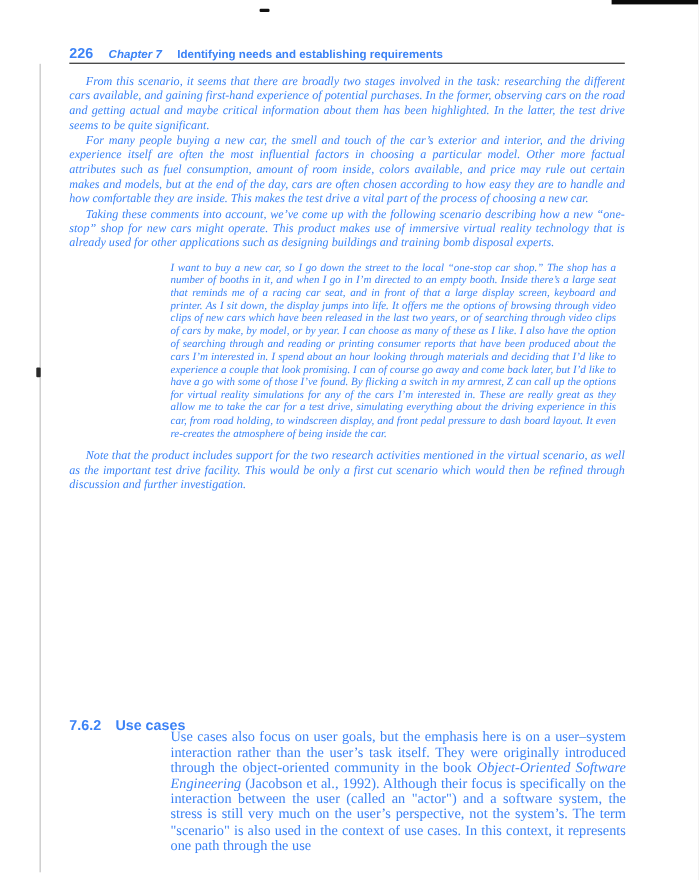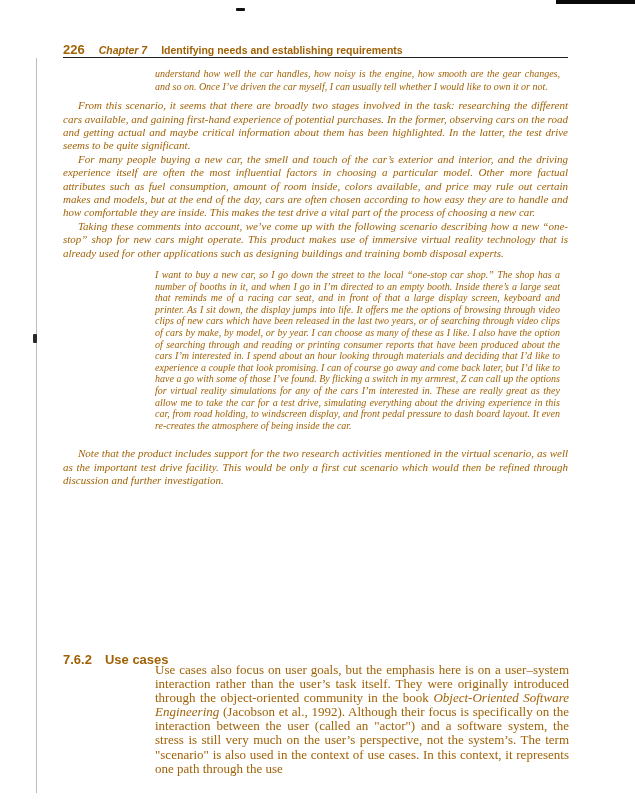--- a/index.html
+++ b/index.html
@@ -2,21 +2,21 @@
 <html><head>
 <meta charset="utf-8">
 <style>
   html, body { margin: 0; padding: 0; background: #e9e9e9; }
   .page {
     position: relative;
     width: 635px;
     height: 800px;
     background: #ffffff;
     overflow: hidden;
-    color: #a16207;
+    color: #3b82f6;
     font-family: "Liberation Serif", serif;
   }
 
   
   .mark-top-right {
     position: absolute; top: 0; left: 556px; width: 79px; height: 4px;
     background: #0a0a0a;
   }
   .mark-top-dash {
     position: absolute; top: 8px; left: 236px; width: 9px; height: 3px;
@@ -54,21 +54,21 @@
 
   .quote {
     font-style: italic;
     font-size: 10px;
     line-height: 12.6px;
     text-align: justify;
     margin-left: 92px;
     margin-right: 8px;
   }
   .quote-1 { margin-bottom: 6px; }
-  .quote-2 { margin-top: 9px; margin-bottom: 16px; line-height: 11.6px; }
+  .quote-2 { margin-top: 9px; margin-bottom: 8px; line-height: 11.6px; }
 
   .para {
     font-size: 11px;
     line-height: 13.4px;
     text-align: justify;
     font-style: italic;
   }
   .para.indent { text-indent: 15px; }
 
   
@@ -96,21 +96,20 @@
   <div class="mark-top-dash"></div>
   <div class="scan-edge-left"></div>
   <div class="mark-left-tick"></div>
 
   <header class="running-head">
     <span class="pagenum">226</span><span class="chapter">Chapter 7</span><span class="chtitle">Identifying needs and establishing requirements</span>
   </header>
   <div class="head-rule"></div>
 
   <main class="column">
-    <p class="quote quote-1">understand how well the car handles, how noisy is the engine, how smooth are the gear changes, and so on. Once I’ve driven the car myself, I can usually tell whether I would like to own it or not.</p>
     <p class="para indent">From this scenario, it seems that there are broadly two stages involved in the task: researching the different cars available, and gaining first-hand experience of potential purchases. In the former, observing cars on the road and getting actual and maybe critical information about them has been highlighted. In the latter, the test drive seems to be quite significant.</p>
     <p class="para indent">For many people buying a new car, the smell and touch of the car’s exterior and interior, and the driving experience itself are often the most influential factors in choosing a particular model. Other more factual attributes such as fuel consumption, amount of room inside, colors available, and price may rule out certain makes and models, but at the end of the day, cars are often chosen according to how easy they are to handle and how comfortable they are inside. This makes the test drive a vital part of the process of choosing a new car.</p>
     <p class="para indent">Taking these comments into account, we’ve come up with the following scenario describing how a new “one-stop” shop for new cars might operate. This product makes use of immersive virtual reality technology that is already used for other applications such as designing buildings and training bomb disposal experts.</p>
     <p class="quote quote-2">I want to buy a new car, so I go down the street to the local “one-stop car shop.” The shop has a number of booths in it, and when I go in I’m directed to an empty booth. Inside there’s a large seat that reminds me of a racing car seat, and in front of that a large display screen, keyboard and printer. As I sit down, the display jumps into life. It offers me the options of browsing through video clips of new cars which have been released in the last two years, or of searching through video clips of cars by make, by model, or by year. I can choose as many of these as I like. I also have the option of searching through and reading or printing consumer reports that have been produced about the cars I’m interested in. I spend about an hour looking through materials and deciding that I’d like to experience a couple that look promising. I can of course go away and come back later, but I’d like to have a go with some of those I’ve found. By flicking a switch in my armrest, Z can call up the options for virtual reality simulations for any of the cars I’m interested in. These are really great as they allow me to take the car for a test drive, simulating everything about the driving experience in this car, from road holding, to windscreen display, and front pedal pressure to dash board layout. It even re-creates the atmosphere of being inside the car.</p>
     <p class="para indent">Note that the product includes support for the two research activities mentioned in the virtual scenario, as well as the important test drive facility. This would be only a first cut scenario which would then be refined through discussion and further investigation.</p>
   </main>
 
   <h2 class="section-head">
     <span class="secnum">7.6.2</span><span class="sectitle">Use cases</span>
   </h2>

